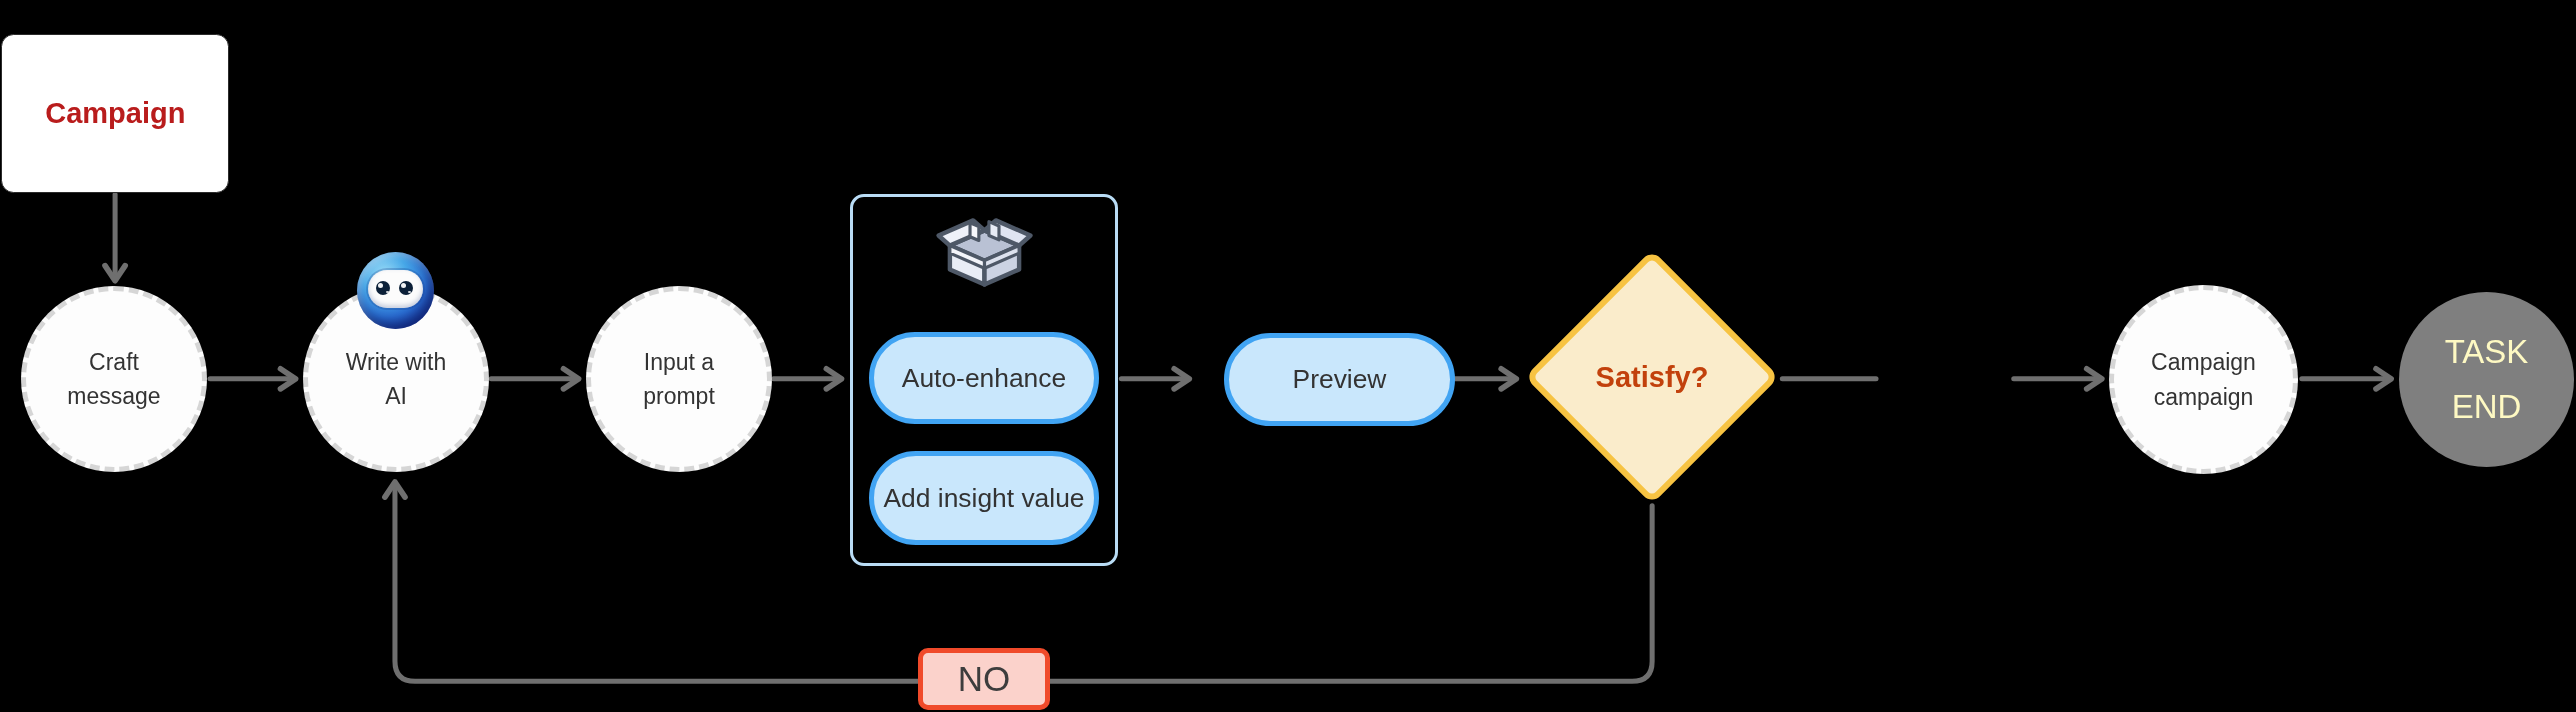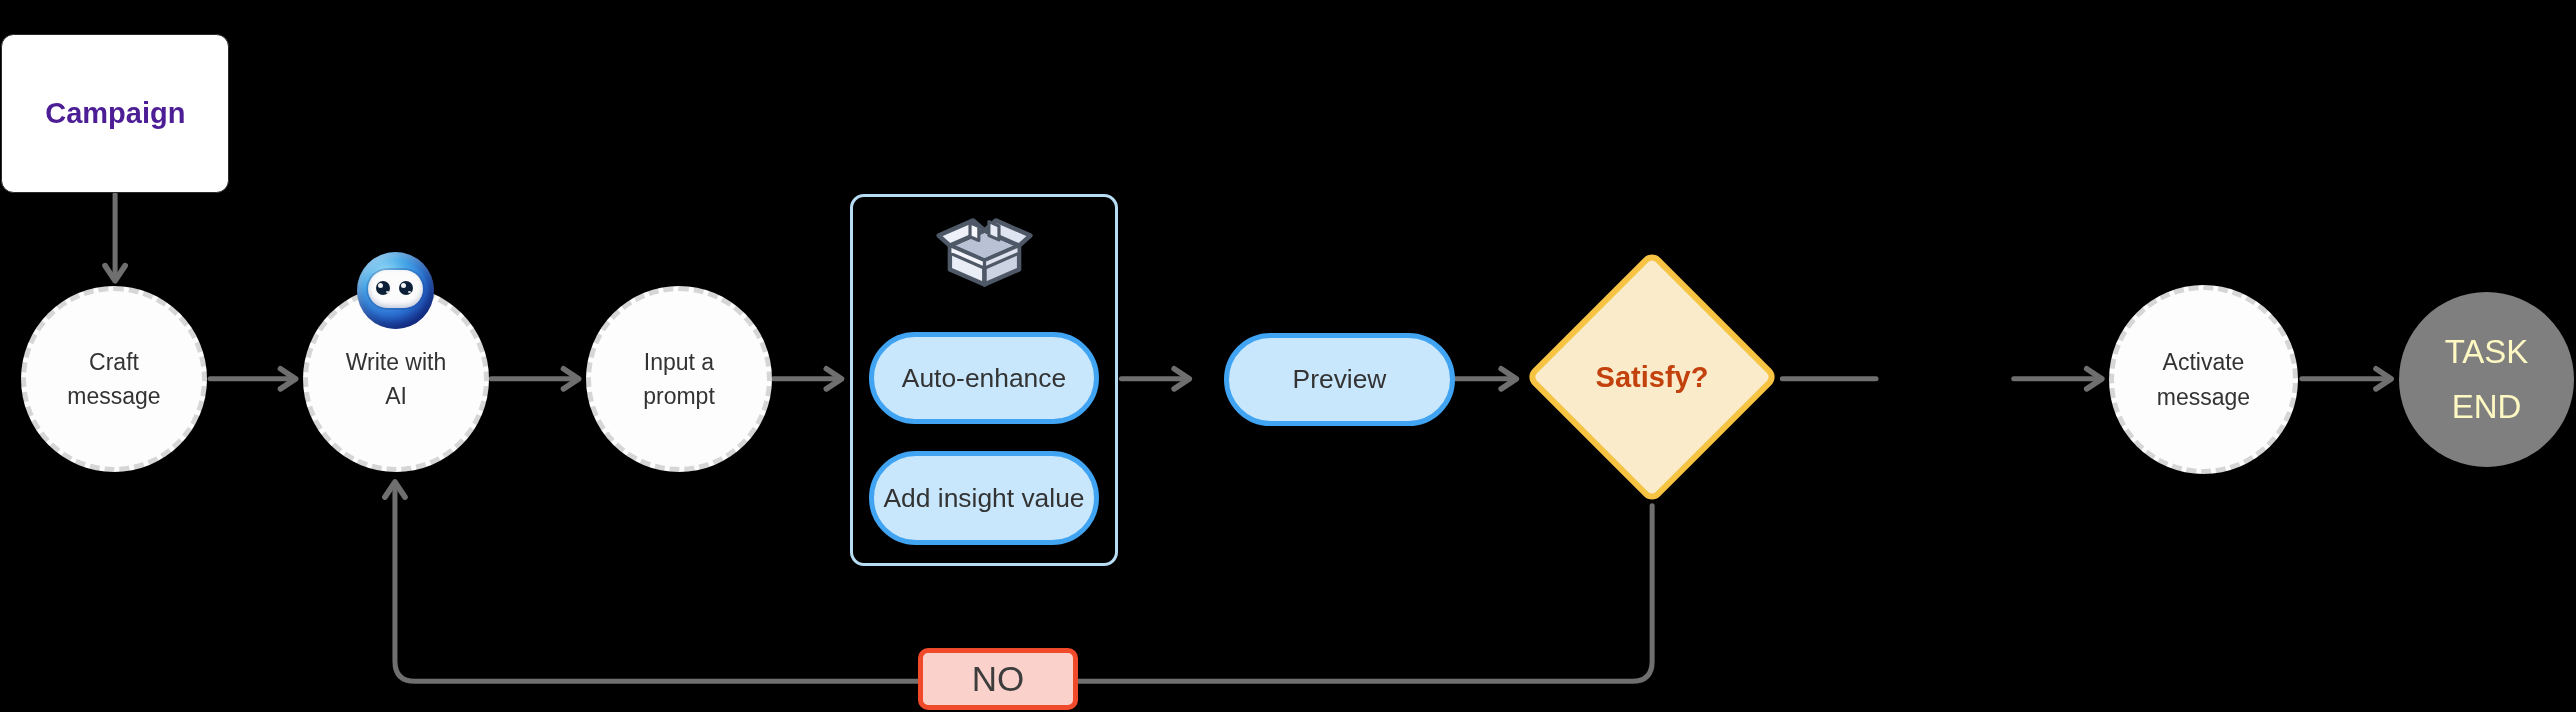--- a/index.html
+++ b/index.html
@@ -8,21 +8,21 @@
     font-family:"Liberation Sans", sans-serif;
   }
   .stage{position:absolute;inset:0;background:var(--bg,#000);}
   
   .connectors{position:absolute;left:0;top:0;z-index:1;}
   
   .node{position:absolute;display:flex;align-items:center;justify-content:center;
         box-sizing:border-box;text-align:center;z-index:2;}
   .rect-node{
     background:#ffffff;border:1.9px solid #2b2b2b;border-radius:12.6px;
-    font-weight:bold;font-size:29px;color:#4c1d95;
+    font-weight:bold;font-size:29px;color:#b91c1c;
   }
   .circle-node{
     width:186px;height:186px;border-radius:50%;
     background:#fdfdfd;border:5px dashed var(--dashed-border,#d6d6d6);
     font-size:23px;line-height:1.5;color:#333;padding:0 28px;
   }
   .end-node{
     width:175px;height:175px;border-radius:50%;
     background:var(--task-fill,#7f7f7f);border:none;
     color:#fef9c3;font-size:33px;line-height:1.65;padding:0 25px;
@@ -153,25 +153,25 @@
     <span>Preview</span>
   </div>
 
   <div class="diamond-shape" style="left:1562px;top:287px;"></div>
   <div class="diamond-label" style="left:1562px;top:287px;width:180px;height:180px;">
     <span>Satisfy?</span>
   </div>
 
 
   <div class="node circle-node" style="left:2109px;top:285px;width:189px;height:189px;">
-    <span>Activate message</span>
+    <span>Campaign campaign</span>
   </div>
 
   <div class="node end-node" style="left:2399px;top:292px;">
     <span>TASK END</span>
   </div>
 
-  <div class="node edge-badge no-badge" style="left:918px;top:648px;width:160px;height:62px;align-items:center;">
+  <div class="node edge-badge no-badge" style="left:918px;top:648px;width:132px;height:62px;align-items:center;">
     <span>NO</span>
   </div>
 
 </div>
 
 
 </body></html>

